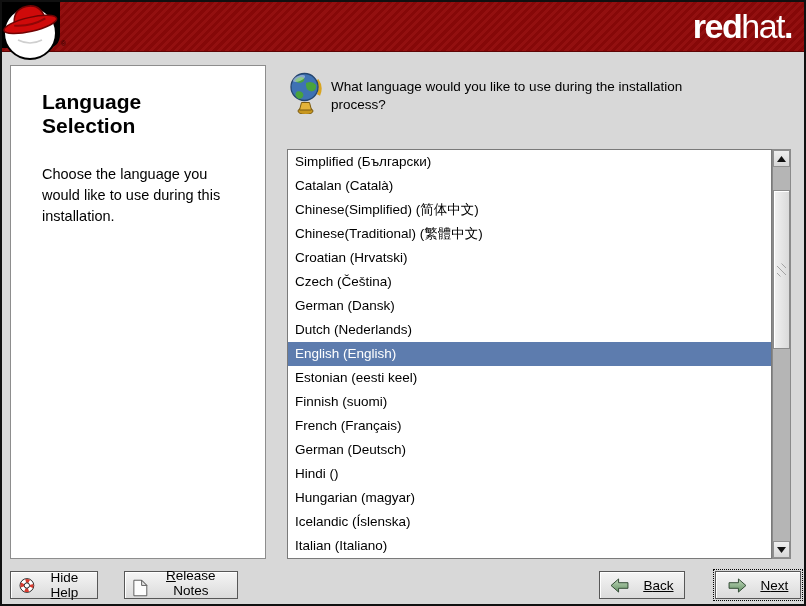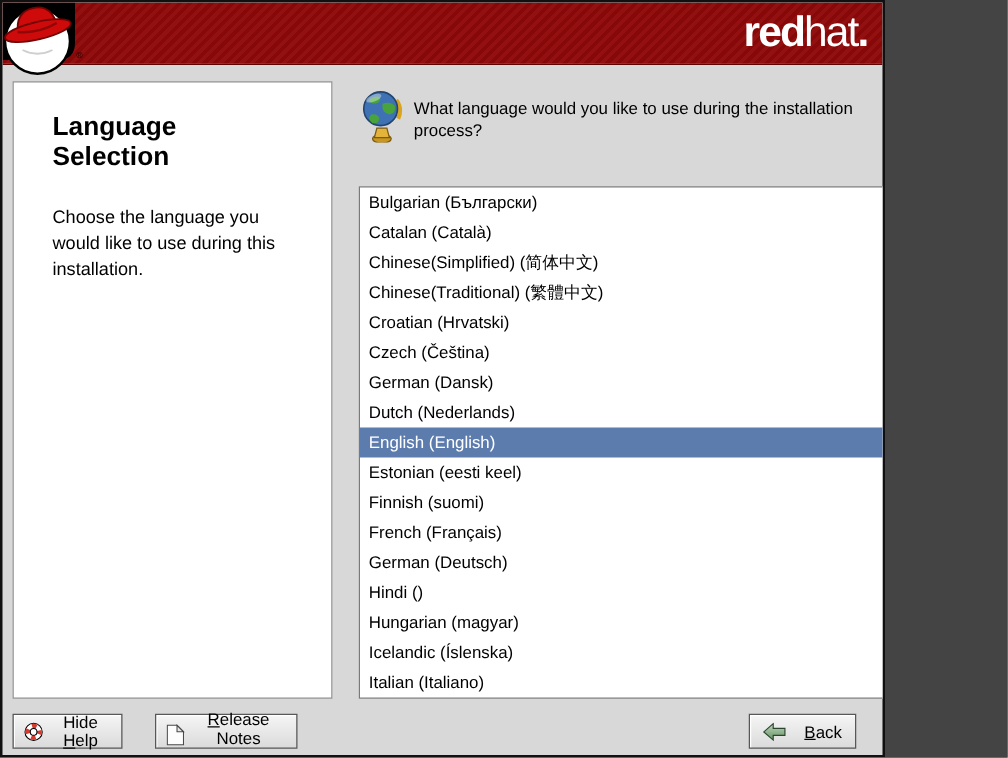--- a/index.html
+++ b/index.html
@@ -1,17 +1,17 @@
 <!DOCTYPE html>
 <html><head>
 <meta charset="utf-8">
 <style>
   html,body{margin:0;padding:0;background:#444;}
   .window{
-    position:relative;width:708px;height:606px;box-sizing:border-box;
+    position:relative;width:806px;height:606px;box-sizing:border-box;
     background:#d8d8d8;border:2px solid #101010;overflow:hidden;
     font-family:"Liberation Sans","DejaVu Sans",sans-serif;color:#000;
   }
   
   .header{
     position:absolute;left:0;top:0;right:0;height:49px;
     background:repeating-linear-gradient(135deg,#931010 0 3px,#860808 3px 6px);
     border-bottom:1px solid #5e0404;
   }
   .brand{
@@ -74,21 +74,21 @@
   .btn{
     position:absolute;top:569px;height:28px;box-sizing:border-box;
     background:linear-gradient(#f5f5f5,#dbdbdb);
     border:1px solid #575757;box-shadow:inset 1px 1px 0 #fff;
     font-family:inherit;font-size:13.5px;color:#000;
     display:flex;align-items:center;justify-content:center;gap:5px;padding:0 8px;
   }
   .accel{text-decoration:underline;}
   #hide-help{left:8px;width:88px;}
   #release-notes{left:122px;width:114px;align-items:flex-end;}
-  #back{left:597px;width:86px;gap:14px;}
+  #back{left:597px;width:86px;gap:14px;text-decoration:underline;}
   #next{left:713px;width:86px;gap:14px;outline:1px dotted #000;outline-offset:1px;text-decoration:underline;}
 </style>
 </head>
 <body>
 
 <div class="window">
 
   <div class="header">
     <div class="brand">
       <span class="b">red</span><span>hat</span><span class="p">.</span>
@@ -121,21 +121,21 @@
       <path d="M6,9 q4.5,-4.5 9,-2 q1,3.5 -2.5,4.5 q-5.5,1 -6.5,-2.5 z" fill="#49a33c"></path>
       <path d="M17,12 q6.5,-2.5 10,2 q1,5.5 -4.5,6.5 q-6.5,-1 -5.5,-8.5 z" fill="#49a33c"></path>
       <path d="M8,20.5 q5.5,-1 6.5,3.5 q-1,4.5 -5.5,3.5 q-4.5,-3.5 -1,-7 z" fill="#49a33c"></path>
       <ellipse cx="10" cy="7.5" rx="6.5" ry="2.8" fill="rgba(255,255,255,0.38)" transform="rotate(-22 10 7.5)"></ellipse>
     </svg>
     <p>What language would you like to use during the installation process?</p>
   </div>
 
   <div class="listbox">
 
-      <div class="row">Bulgarian (Български)</div>
+      <div class="row">Simplified (Български)</div>
 
       <div class="row">Catalan (Català)</div>
 
       <div class="row">Chinese(Simplified) (简体中文)</div>
 
       <div class="row">Chinese(Traditional) (繁體中文)</div>
 
       <div class="row">Croatian (Hrvatski)</div>
 
       <div class="row">Czech (Čeština)</div>

